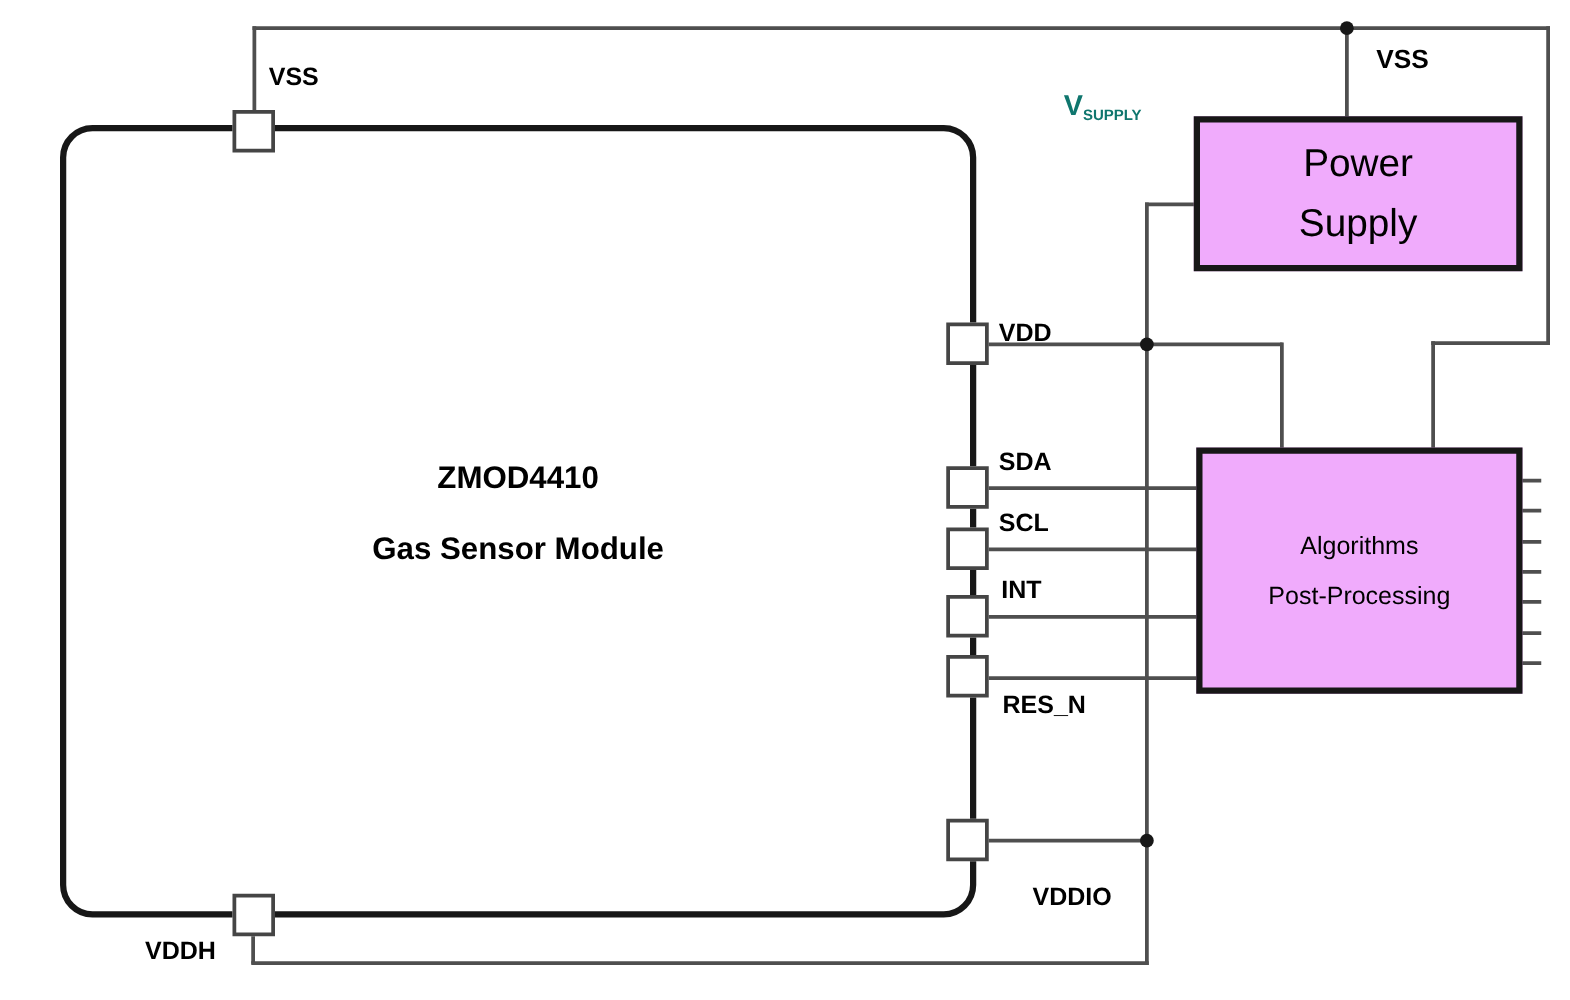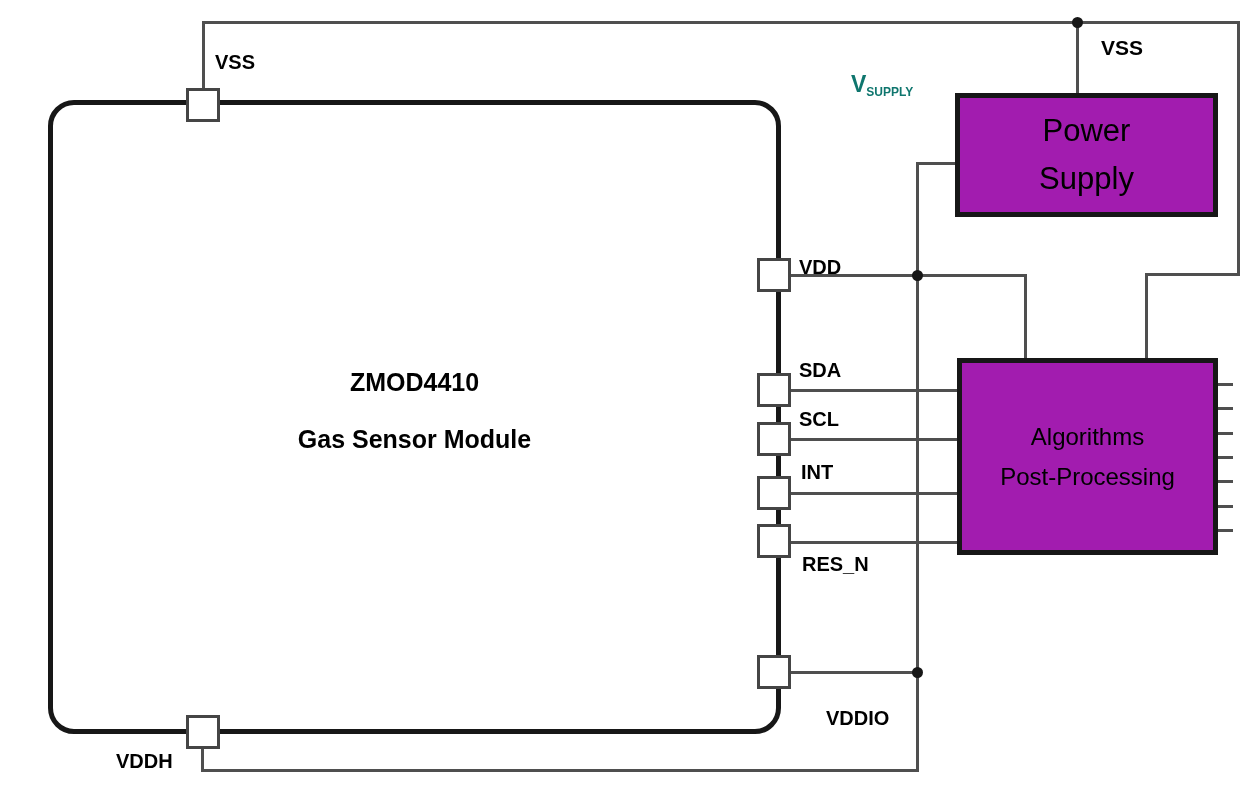--- a/index.html
+++ b/index.html
@@ -5,38 +5,38 @@
   html,body{margin:0;padding:0;background:#fff;}
   #stage{
     position:relative;width:1256px;height:800px;background:#ffffff;
     font-family:"Liberation Sans", sans-serif;overflow:hidden;
   }
   
   .wire{position:absolute;background:#4f4f4f;z-index:2;}
   
   .dot{position:absolute;width:11px;height:11px;border-radius:50%;background:#171717;z-index:5;}
   
-  .thickbox{position:absolute;background:#a21caf;border:5px solid #171717;box-sizing:border-box;z-index:3;
+  .thickbox{position:absolute;background:#f0abfc;border:5px solid #171717;box-sizing:border-box;z-index:3;
     display:flex;flex-direction:column;align-items:center;justify-content:center;text-align:center;color:#000;}
   
   #module{
     position:absolute;left:48px;top:100px;width:733px;height:634px;
     border:5px solid #171717;border-radius:26px;background:#ffffff;box-sizing:border-box;z-index:1;
   }
   #module-title{
     position:absolute;left:48px;top:354px;width:733px;text-align:center;
     font-size:25px;font-weight:bold;color:#000;line-height:57px;z-index:2;
   }
   
   .pin{position:absolute;width:34px;height:34px;background:#ffffff;border:3px solid #454545;box-sizing:border-box;z-index:4;}
   
   .plabel{position:absolute;font-size:20px;font-weight:bold;color:#000;z-index:6;white-space:nowrap;}
   
   .boxtext-lg{font-size:31px;line-height:48px;font-weight:normal;}
-  .boxtext-md{font-size:24px;line-height:40px;font-weight:normal;}
+  .boxtext-md{font-size:20px;line-height:40px;font-weight:normal;}
   
   #vsupply-label{position:absolute;left:851px;top:71px;z-index:6;color:#0f766e;font-weight:bold;}
   #vsupply-label .main{font-size:23px;}
   #vsupply-label .sub{font-size:12px;vertical-align:-4px;}
   
   #alg-ticks{position:absolute;left:1215px;top:383px;width:18px;height:149px;
     display:flex;flex-direction:column;justify-content:space-between;z-index:2;}
   #alg-ticks .tick{width:18px;height:3px;background:#4f4f4f;}
 </style>
 </head>

